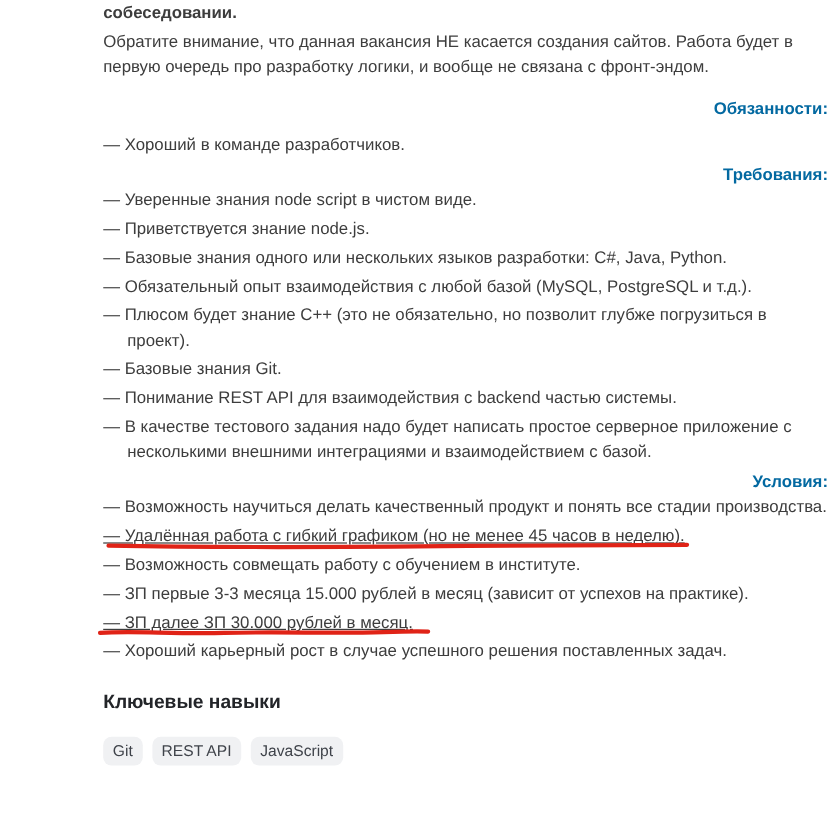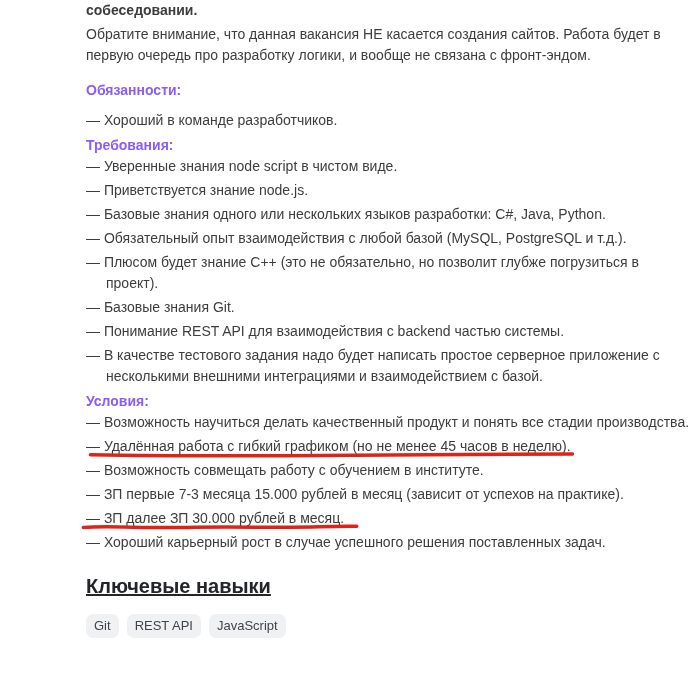--- a/index.html
+++ b/index.html
@@ -14,42 +14,41 @@
     color: #3d3d3d;
   }
   main.vacancy {
     padding: 0 10px 0 86px;
     box-sizing: border-box;
     width: 700px;
   }
   p { margin: 0; }
   .fragment { margin: 0 0 3px; font-weight: bold; }
   .para { margin: 0 0 14px; }
-  .sec-heading { margin: 4px 0 0; font-weight: normal; color: #8b5cf6; }
+  .sec-heading { margin: 4px 0 0; font-weight: normal; color: #0369a1; text-align: right; }
   .sec-heading.gap-after { margin: 0 0 9px; }
   .item {
     margin: 0 0 3px;
     padding-left: 20px;
     text-indent: -20px;
   }
-  .redline { position: relative; }
+  .redline { position: relative; text-decoration: underline; }
   .redline svg.underline {
     position: absolute;
     height: 9px;
     bottom: -5px;
     overflow: visible;
     pointer-events: none;
   }
   .skills-heading {
     margin: 20px 0 0;
-    font-size: 20px;
+    font-size: 16px;
     line-height: 26px;
     font-weight: bold;
     color: #232529;
-    text-decoration: underline;
   }
   .tags {
     margin-top: 15px;
     display: flex;
     gap: 8px;
   }
   .tag {
     background: #f0f1f3;
     border-radius: 7px;
     padding: 3px 8px;
@@ -78,21 +77,21 @@
       <p class="item">— Плюсом будет знание C++ (это не обязательно, но позволит глубже погрузиться в проект).</p>
       <p class="item">— Базовые знания Git.</p>
       <p class="item">— Понимание REST API для взаимодействия с backend частью системы.</p>
       <p class="item">— В качестве тестового задания надо будет написать простое серверное приложение с несколькими внешними интеграциями и взаимодействием с базой.</p>
       <p class="sec-heading"><strong>Условия:</strong></p>
       <p class="item">— Возможность научиться делать качественный продукт и понять все стадии производства.</p>
       <p class="item"><span class="redline">— Удалённая работа с гибкий графиком (но не менее 45 часов в неделю).<svg class="underline" style="left:2px;width:100.5%" viewBox="0 0 100 8" preserveAspectRatio="none">
             <path d="M0.5 4.2 C18 5.6 40 5.4 62 4.4 C78 3.7 92 3.4 99.5 3.6" fill="none" stroke="#e02317" stroke-width="3.5" stroke-linecap="round" vector-effect="non-scaling-stroke"></path>
           </svg></span></p>
       <p class="item">— Возможность совмещать работу с обучением в институте.</p>
-      <p class="item">— ЗП первые 7-3 месяца 15.000 рублей в месяц (зависит от успехов на практике).</p>
+      <p class="item">— ЗП первые 3-3 месяца 15.000 рублей в месяц (зависит от успехов на практике).</p>
       <p class="item"><span class="redline">— ЗП далее ЗП 30.000 рублей в месяц.<svg class="underline" style="left:-4px;width:107%" viewBox="0 0 100 8" preserveAspectRatio="none">
             <path d="M0.5 4.8 C10 3.2 22 5.6 38 4.8 C55 3.8 72 5.4 86 4.2 C92 3.7 97 3.6 99.5 3.8" fill="none" stroke="#e02317" stroke-width="3.5" stroke-linecap="round" vector-effect="non-scaling-stroke"></path>
           </svg></span></p>
       <p class="item">— Хороший карьерный рост в случае успешного решения поставленных задач.</p>
     </div>
 
   <h2 class="skills-heading">Ключевые навыки</h2>
 
   <div class="tags" id="tags">
       <div class="tag">Git</div>

